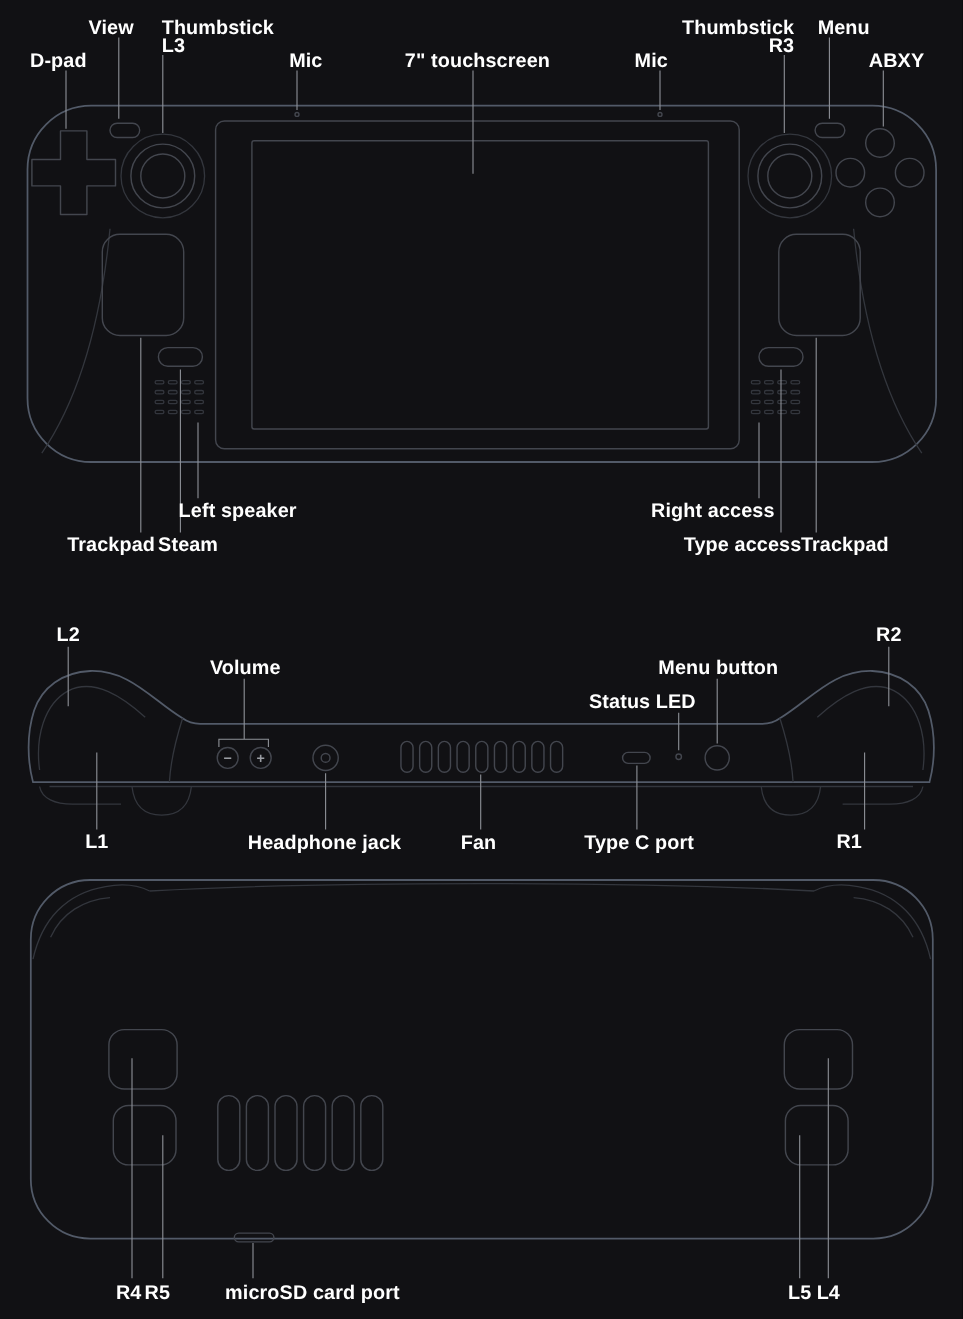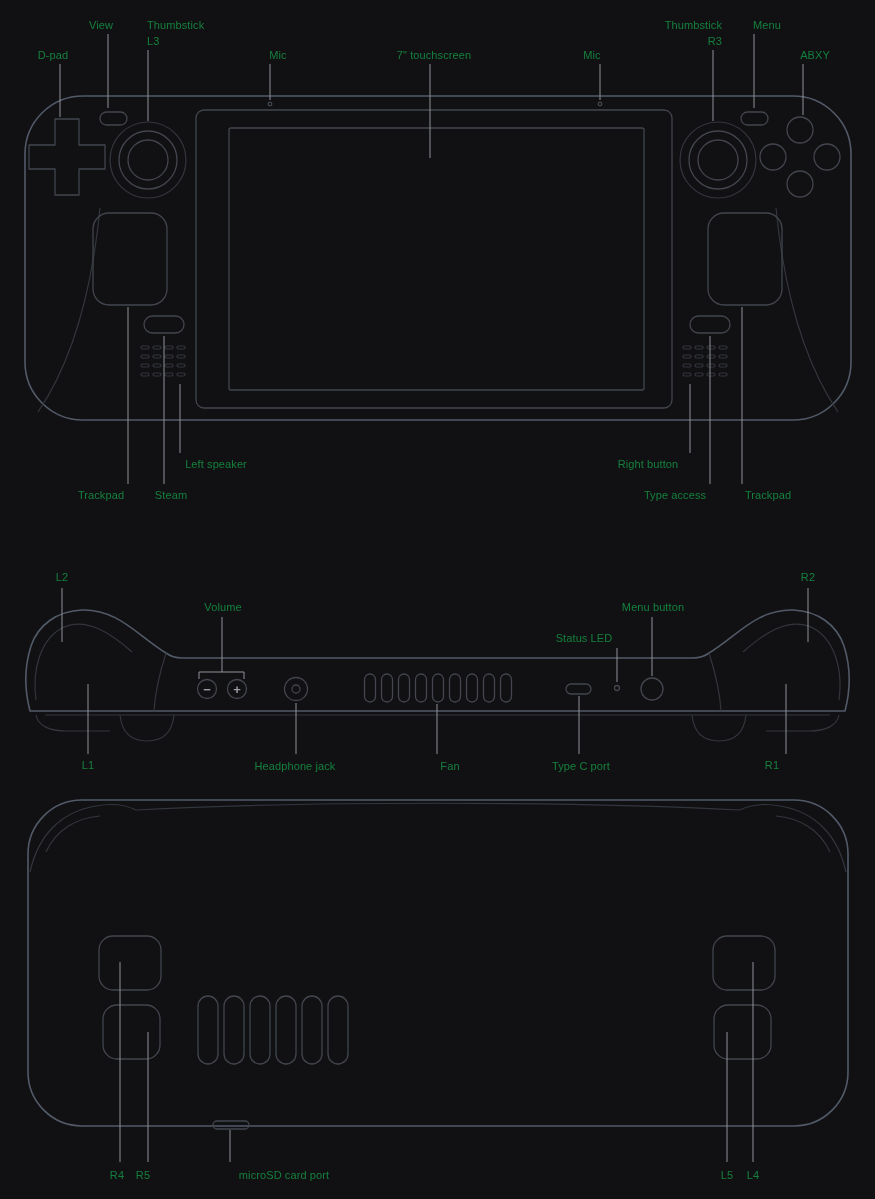--- a/index.html
+++ b/index.html
@@ -10,21 +10,21 @@
     font-family:"Liberation Sans", sans-serif;
   }
   .art { position:absolute; left:0; top:0; width:875px; height:1199px; }
   .art * { fill:none; }
   .stroke-body   { stroke:#525a68; stroke-width:1.6; }
   .stroke-detail { stroke:#43464e; stroke-width:1.3; }
   .stroke-faint  { stroke:#33363d; stroke-width:1.2; }
   .leader        { stroke:#8f9298; stroke-width:1; }
   .glyph { fill:#9a9da3; font-size:13px; font-weight:700; stroke:none; }
   .label {
-    position:absolute; color:#15803d; font-size:11px; font-weight:400;
+    position:absolute; color:#ffffff; font-size:18px; font-weight:700;
     line-height:16px; white-space:nowrap; transform:translateX(-50%);
     letter-spacing:.1px;
   }
   .label.align-left  { transform:none; text-align:left; }
   .label.align-right { transform:translateX(-100%); text-align:right; }
 </style>
 </head>
 <body>
 
 <div class="canvas">
@@ -225,32 +225,32 @@
   <div class="label align-right" style="left:722px;top:17px">
     <div>Thumbstick</div>
     <div>R3</div>
   </div>
   <div class="label" style="left:767px;top:17px">Menu</div>
   <div class="label" style="left:815px;top:47px">ABXY</div>
 
   <div class="label" style="left:216px;top:456px">Left speaker</div>
   <div class="label" style="left:101px;top:487px">Trackpad</div>
   <div class="label" style="left:171px;top:487px">Steam</div>
-  <div class="label" style="left:648px;top:456px">Right button</div>
+  <div class="label" style="left:648px;top:456px">Right access</div>
   <div class="label" style="left:675px;top:487px">Type access</div>
   <div class="label" style="left:768px;top:487px">Trackpad</div>
 
   <div class="label" style="left:62px;top:569px">L2</div>
   <div class="label" style="left:223px;top:599px">Volume</div>
   <div class="label" style="left:584px;top:630px">Status LED</div>
   <div class="label" style="left:653px;top:599px">Menu button</div>
   <div class="label" style="left:808px;top:569px">R2</div>
   <div class="label" style="left:88px;top:757px">L1</div>
   <div class="label" style="left:295px;top:758px">Headphone jack</div>
-  <div class="label" style="left:450px;top:758px">Fan</div>
+  <div class="label" style="left:435px;top:758px">Fan</div>
   <div class="label" style="left:581px;top:758px">Type C port</div>
   <div class="label" style="left:772px;top:757px">R1</div>
 
   <div class="label" style="left:117px;top:1167px">R4</div>
   <div class="label" style="left:143px;top:1167px">R5</div>
   <div class="label" style="left:284px;top:1167px">microSD card port</div>
   <div class="label" style="left:727px;top:1167px">L5</div>
   <div class="label" style="left:753px;top:1167px">L4</div>
 
 </div>

